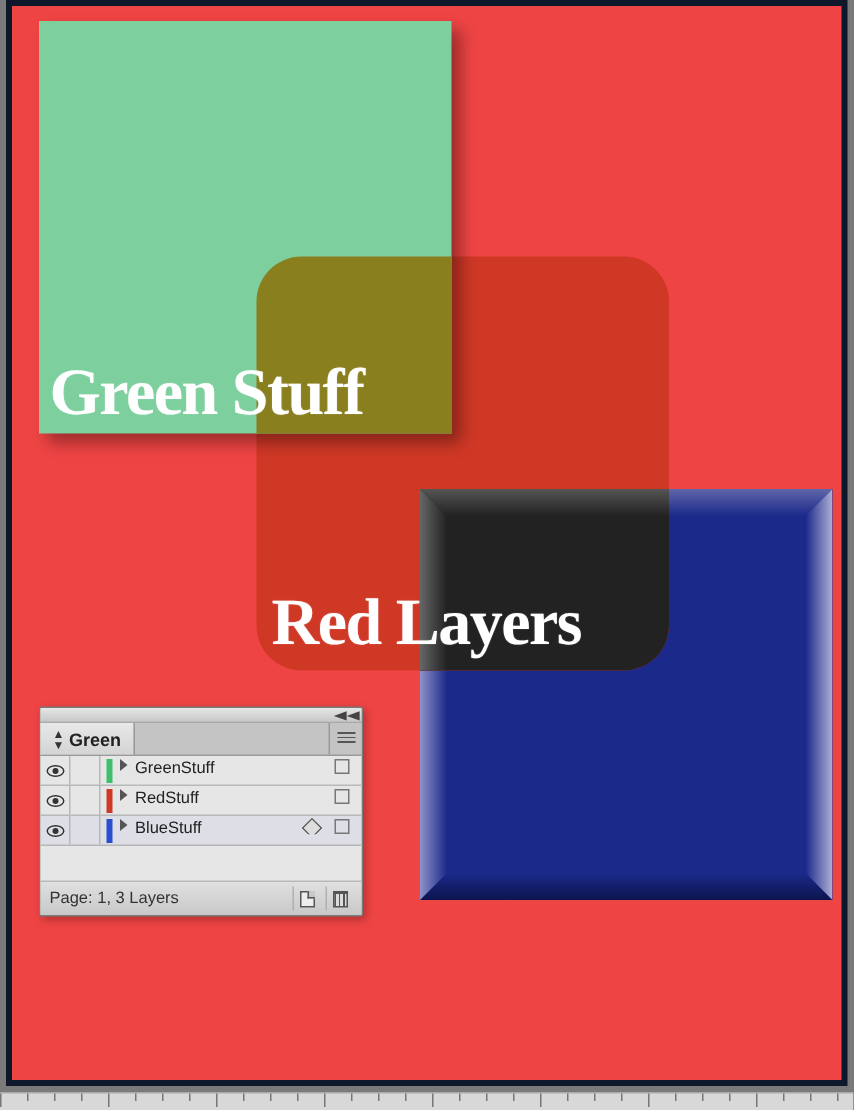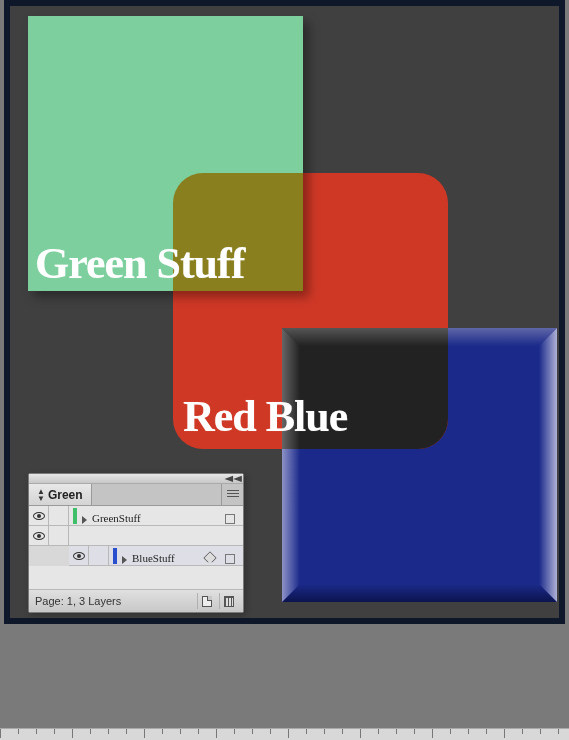--- a/index.html
+++ b/index.html
@@ -11,23 +11,23 @@
     width: 569px;
     height: 740px;
     position: relative;
     overflow: hidden;
   }
   .canvas {
     position: absolute;
     left: 4px;
     top: 0;
     width: 561px;
-    height: 624px;
-    background: #404040;
-    border: 6px solid #0f172a;
+    height: 724px;
+    background: #ef4444;
+    border: 4px solid #0f172a;
   }
   .ruler-bottom {
     position: absolute;
     left: 0;
     bottom: 0;
     width: 569px;
     height: 12px;
     background: #d8d8d8;
     border-top: 1px solid #aaa;
   }
@@ -192,43 +192,42 @@
     width: 12px; height: 9px;
     background: repeating-linear-gradient(#555,#555 1px,transparent 1px,transparent 3px);
   }
   .layer-row {
     display: flex;
     align-items: center;
     height: 20px;
     border-bottom: 1px solid #b8b8b8;
     background: #e6e6e6;
   }
-  .layer-row.selected { background: #dedfe6; margin-left: 40px; }
+  .layer-row.selected { background: #dedfe6; }
   .vis-cell, .lock-cell {
     width: 20px; height: 100%;
     border-right: 1px solid #b8b8b8;
     display:flex; align-items:center; justify-content:center;
   }
   .eye {
     width: 12px; height: 8px;
     border: 1px solid #333;
     border-radius: 50%;
     position: relative;
   }
   .eye::after {
     content:"";
     position:absolute; left:3px; top:1px;
     width:4px; height:4px; background:#333; border-radius:50%;
   }
   .layer-main {
     flex: 1;
-    display:flex; align-items:flex-end;
+    display:flex; align-items:flex-start;
     padding: 0 4px;
     gap: 5px;
-    font-family: Liberation Serif, serif;
   }
   .disclosure {
     width: 0; height: 0;
     border-top: 4px solid transparent;
     border-bottom: 4px solid transparent;
     border-left: 5px solid #555;
   }
   .swatch {
     width: 4px; height: 16px;
   }
@@ -305,21 +304,21 @@
   <div class="overlap-rb">
     <div class="bevel-top2"></div>
     <div class="bevel-left2"></div>
   </div>
 
   <div class="shape green-sq"></div>
 
   <div class="overlap-gr"></div>
 
   <div class="shape-label lbl-green">Green Stuff</div>
-  <div class="shape-label lbl-red">Red Blue</div>
+  <div class="shape-label lbl-red">Red Layers</div>
 
   <div class="panel">
     <div class="panel-collapse-bar">
       <span class="chev">◀◀</span>
     </div>
     <div class="panel-tabbar">
       <div class="panel-tab">
         <span class="updn">
             <span>▲</span>
             <span>▼</span>
@@ -342,20 +341,26 @@
         <span class="layer-name">GreenStuff</span>
         <span class="sel-box"></span>
       </div>
     </div>
 
     <div class="layer-row">
       <div class="vis-cell">
           <div class="eye"></div>
         </div>
       <div class="lock-cell"></div>
+      <div class="layer-main">
+        <span class="swatch r"></span>
+        <span class="disclosure"></span>
+        <span class="layer-name">RedStuff</span>
+        <span class="sel-box"></span>
+      </div>
     </div>
 
     <div class="layer-row selected">
       <div class="vis-cell">
           <div class="eye"></div>
         </div>
       <div class="lock-cell"></div>
       <div class="layer-main">
         <span class="swatch b"></span>
         <span class="disclosure"></span>

